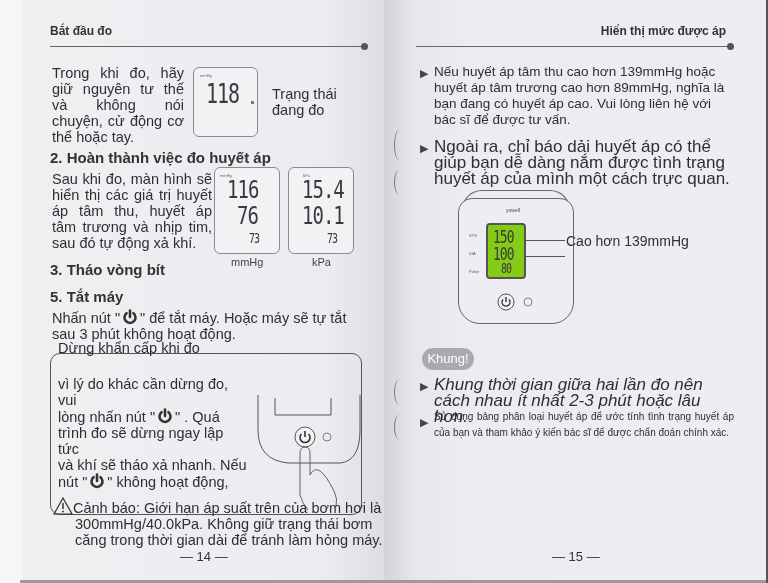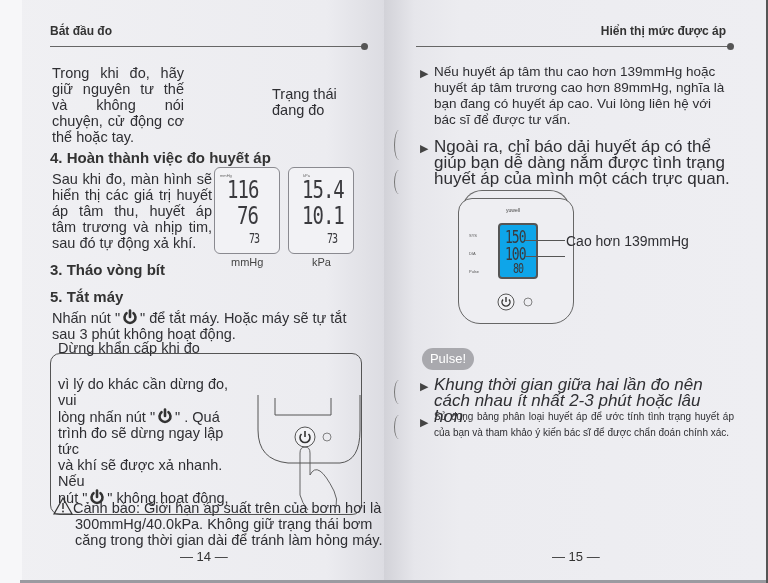--- a/index.html
+++ b/index.html
@@ -42,23 +42,28 @@
 
 <div class="page page-left">
   <div class="left-edge"></div>
 
   <div class="header-title" style="left:50px; top:24px;">Bắt đầu đo</div>
   <div class="rule" style="left:50px; top:46px; width:314px;"></div>
   <div class="rule-dot" style="left:361px; top:43px;"></div>
 
   <div class="text justify" style="left:52px; top:65px; width:132px;">Trong khi đo, hãy giữ nguyên tư thế và không nói chuyện, cử động cơ thể hoặc tay.</div>
 
+  <div class="lcd" style="left:193px; top:67px; width:65px; height:70px;">
+    <div class="lcd-mini-label" style="left:6px; top:5px;">mmHg</div>
+    <div class="seg" style="left:12px; top:9px; font-size:20px;">118</div>
+    <div style="position:absolute; left:57px; top:33px; width:3px; height:3px; background:#777;"></div>
+  </div>
   <div class="text" style="left:272px; top:86px; width:70px;">Trạng thái đang đo</div>
 
-  <div class="subhead" style="left:50px; top:149px;">4. Hoàn thành việc đo huyết áp</div>
+  <div class="subhead" style="left:50px; top:149px;">2. Hoàn thành việc đo huyết áp</div>
   <div class="text justify" style="left:52px; top:171px; width:160px;">Sau khi đo, màn hình sẽ hiển thị các giá trị huyết áp tâm thu, huyết áp tâm trương và nhịp tim, sau đó tự động xả khí.</div>
 
   <div class="lcd" style="left:214px; top:167px; width:66px; height:87px;">
     <div class="lcd-mini-label" style="left:5px; top:5px;">mmHg</div>
     <div class="seg" style="left:12px; top:6px; font-size:19px;">116</div>
     <div class="seg" style="left:22px; top:32px; font-size:19px;">76</div>
     <div class="seg" style="left:34px; top:63px; font-size:10px;">73</div>
   </div>
   <div class="unit-label" style="left:231px; top:256px;">mmHg</div>
 
@@ -82,21 +87,21 @@
 
   <div class="callout-box"></div>
   <div class="text" style="left:58px; top:340px;">Dừng khẩn cấp khi đo</div>
   <div class="text" style="left:58px; top:376px; width:190px;">
     <div>vì lý do khác cần dừng đo, vui</div>
     <div><span>lòng nhấn nút  "</span><svg class="power-glyph" viewBox="0 0 16 16">
           <path d="M4.5 4.2 A5.5 5.5 0 1 0 11.5 4.2" fill="none" stroke="#333" stroke-width="2.6" stroke-linecap="round"></path>
           <line x1="8" y1="1.5" x2="8" y2="8" stroke="#333" stroke-width="2.6" stroke-linecap="round"></line>
         </svg><span>"  . Quá</span></div>
     <div>trình đo sẽ dừng ngay lập tức</div>
-    <div>và khí sẽ được xả nhanh. Nếu</div>
+    <div>và khí sẽ tháo xả nhanh. Nếu</div>
     <div><span>nút  "</span><svg class="power-glyph" viewBox="0 0 16 16">
           <path d="M4.5 4.2 A5.5 5.5 0 1 0 11.5 4.2" fill="none" stroke="#333" stroke-width="2.6" stroke-linecap="round"></path>
           <line x1="8" y1="1.5" x2="8" y2="8" stroke="#333" stroke-width="2.6" stroke-linecap="round"></line>
         </svg><span>"  không hoạt động,</span></div>
   </div>
 
   <svg style="position:absolute; left:248px; top:395px;" width="115" height="115" viewBox="0 0 115 115">
     <path d="M10 0 V 35 Q 10 65 40 68 H 92 Q 112 66 112 35 V 0" fill="none" stroke="#555" stroke-width="1"></path>
     <path d="M27 3 V 20 H 83 V 3" fill="none" stroke="#555" stroke-width="1"></path>
     <circle cx="57" cy="42" r="10" fill="#f2f2f5" stroke="#555" stroke-width="1"></circle>
@@ -135,39 +140,39 @@
 
   <div class="bullet" style="left:36px; top:142px;">▶</div>
   <div class="text" style="left:50px; top:139px; width:300px; font-size:17px;">Ngoài ra, chỉ báo dải huyết áp có thể giúp bạn dễ dàng nắm được tình trạng huyết áp của mình một cách trực quan.</div>
 
   <div style="position:absolute; left:78px; top:190px; width:108px; height:28px; border:1px solid #666; border-bottom:none; border-radius:20px 20px 0 0;"></div>
   <div style="position:absolute; left:74px; top:198px; width:116px; height:126px; border:1px solid #666; border-radius:14px 14px 22px 22px; background:#eeeef2;">
     <div style="position:absolute; left:47px; top:8px; font-size:5px; color:#444;">yuwell</div>
     <div style="position:absolute; left:10px; top:34px; font-size:4px; color:#555;">SYS</div>
     <div style="position:absolute; left:10px; top:52px; font-size:4px; color:#555;">DIA</div>
     <div style="position:absolute; left:10px; top:70px; font-size:4px; color:#555;">Pulse</div>
-    <div style="position:absolute; left:27px; top:24px; width:40px; height:56px; border:2px solid #555; border-radius:4px; background:#0ea5e9;margin-left:12px;">
+    <div style="position:absolute; left:27px; top:24px; width:40px; height:56px; border:2px solid #555; border-radius:4px; background:#84cc16;">
       <div class="seg" style="left:5px; top:2px; font-size:13px;">150</div>
       <div class="seg" style="left:5px; top:19px; font-size:13px;">100</div>
       <div class="seg" style="left:13px; top:36px; font-size:10px;">80</div>
     </div>
     <svg style="position:absolute; left:38px; top:94px;" width="18" height="18" viewBox="0 0 18 18">
       <circle cx="9" cy="9" r="8" fill="#f2f2f5" stroke="#555" stroke-width="1"></circle>
       <path d="M6 6.5 A4 4 0 1 0 12 6.5" fill="none" stroke="#333" stroke-width="1.4"></path>
       <line x1="9" y1="4" x2="9" y2="9" stroke="#333" stroke-width="1.4"></line>
     </svg>
     <svg style="position:absolute; left:64px; top:98px;" width="10" height="10" viewBox="0 0 10 10">
       <circle cx="5" cy="5" r="4" fill="none" stroke="#666" stroke-width="0.8"></circle>
     </svg>
   </div>
   <div style="position:absolute; left:141px; top:240px; width:40px; height:1px; background:#555;"></div>
   <div style="position:absolute; left:141px; top:256px; width:40px; height:1px; background:#555;"></div>
   <div class="text" style="left:182px; top:233px; font-size:14px;">Cao hơn 139mmHg</div>
 
-  <div class="tips-pill" style="left:38px;">Pulse!</div>
+  <div class="tips-pill" style="left:38px;">Khung!</div>
 
   <div class="bullet" style="left:36px; top:380px;">▶</div>
   <div class="text" style="left:50px; top:377px; width:300px; font-size:17px;font-style:italic;">Khung thời gian giữa hai lần đo nên cách nhau ít nhất 2-3 phút hoặc lâu hơn.</div>
 
   <div class="bullet" style="left:36px; top:416px;">▶</div>
   <div class="text justify" style="left:50px; top:409px; width:300px; font-size:10px;">Sử dụng bảng phân loại huyết áp để ước tính tình trạng huyết áp của bạn và tham khảo ý kiến bác sĩ để được chẩn đoán chính xác.</div>
 
   <div class="page-num" style="left:168px; top:549px;">— 15 —</div>
   <div class="bottom-edge" style="left:0;"></div>
 </div>

